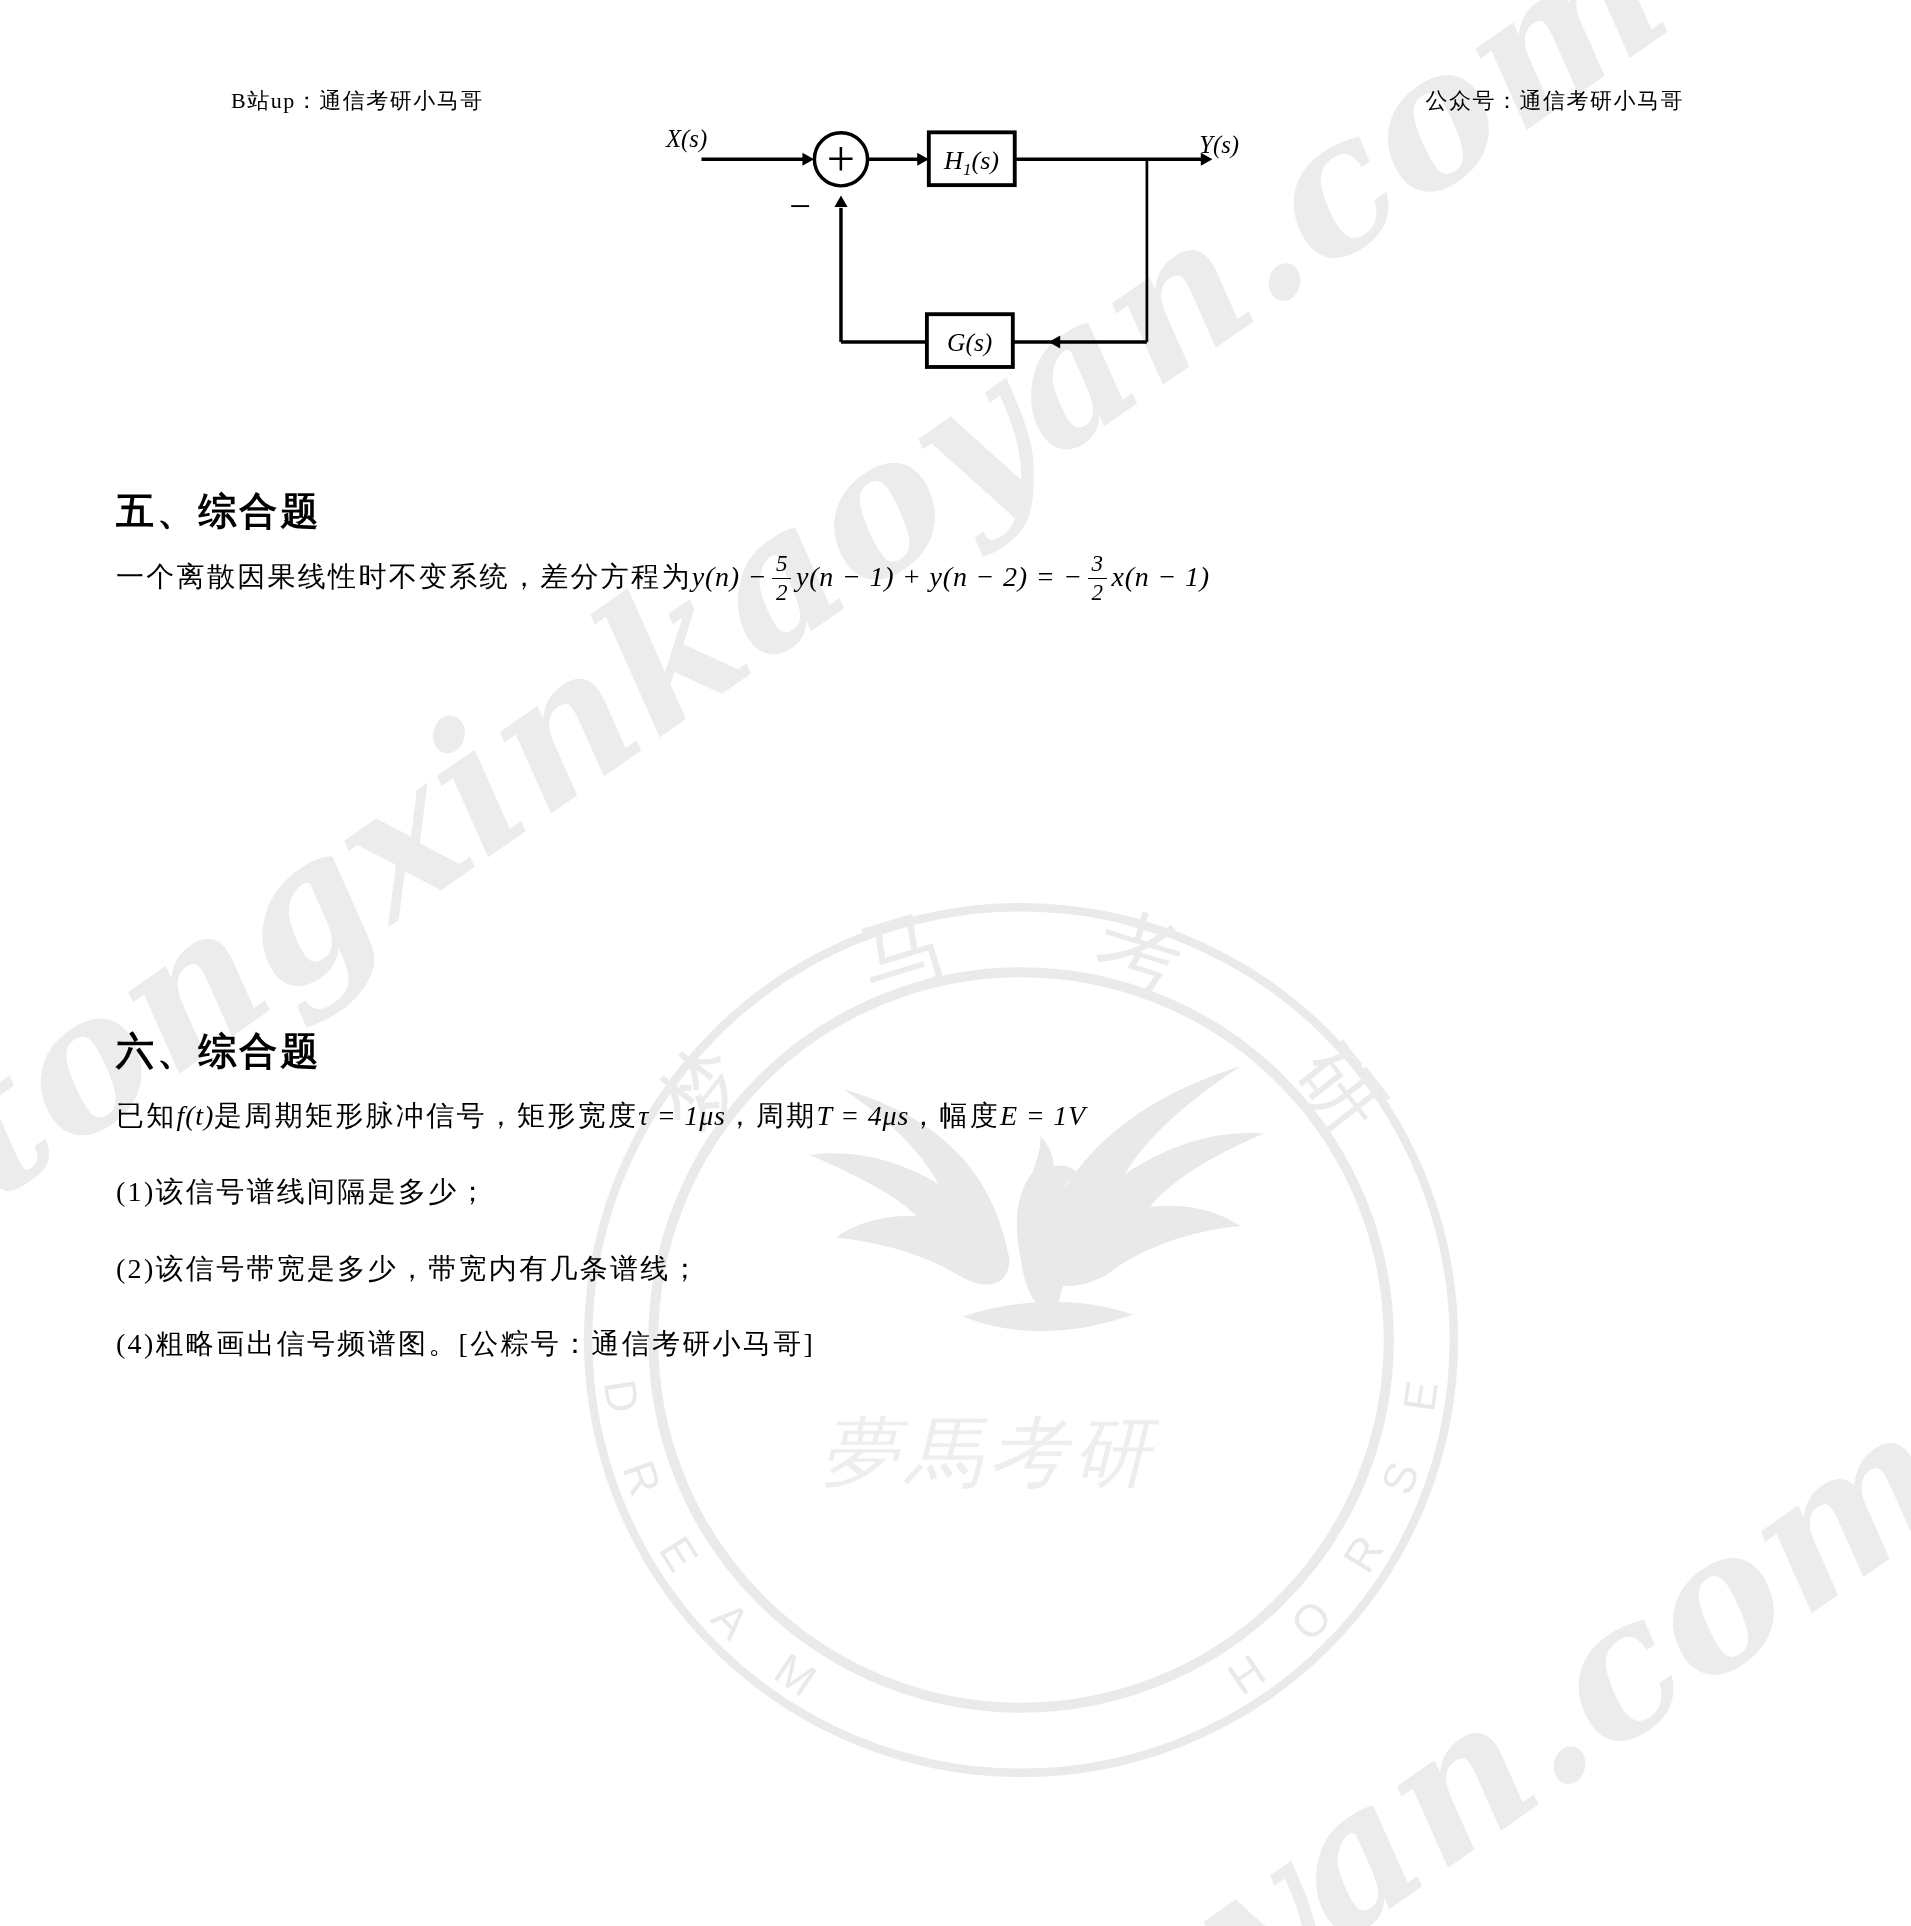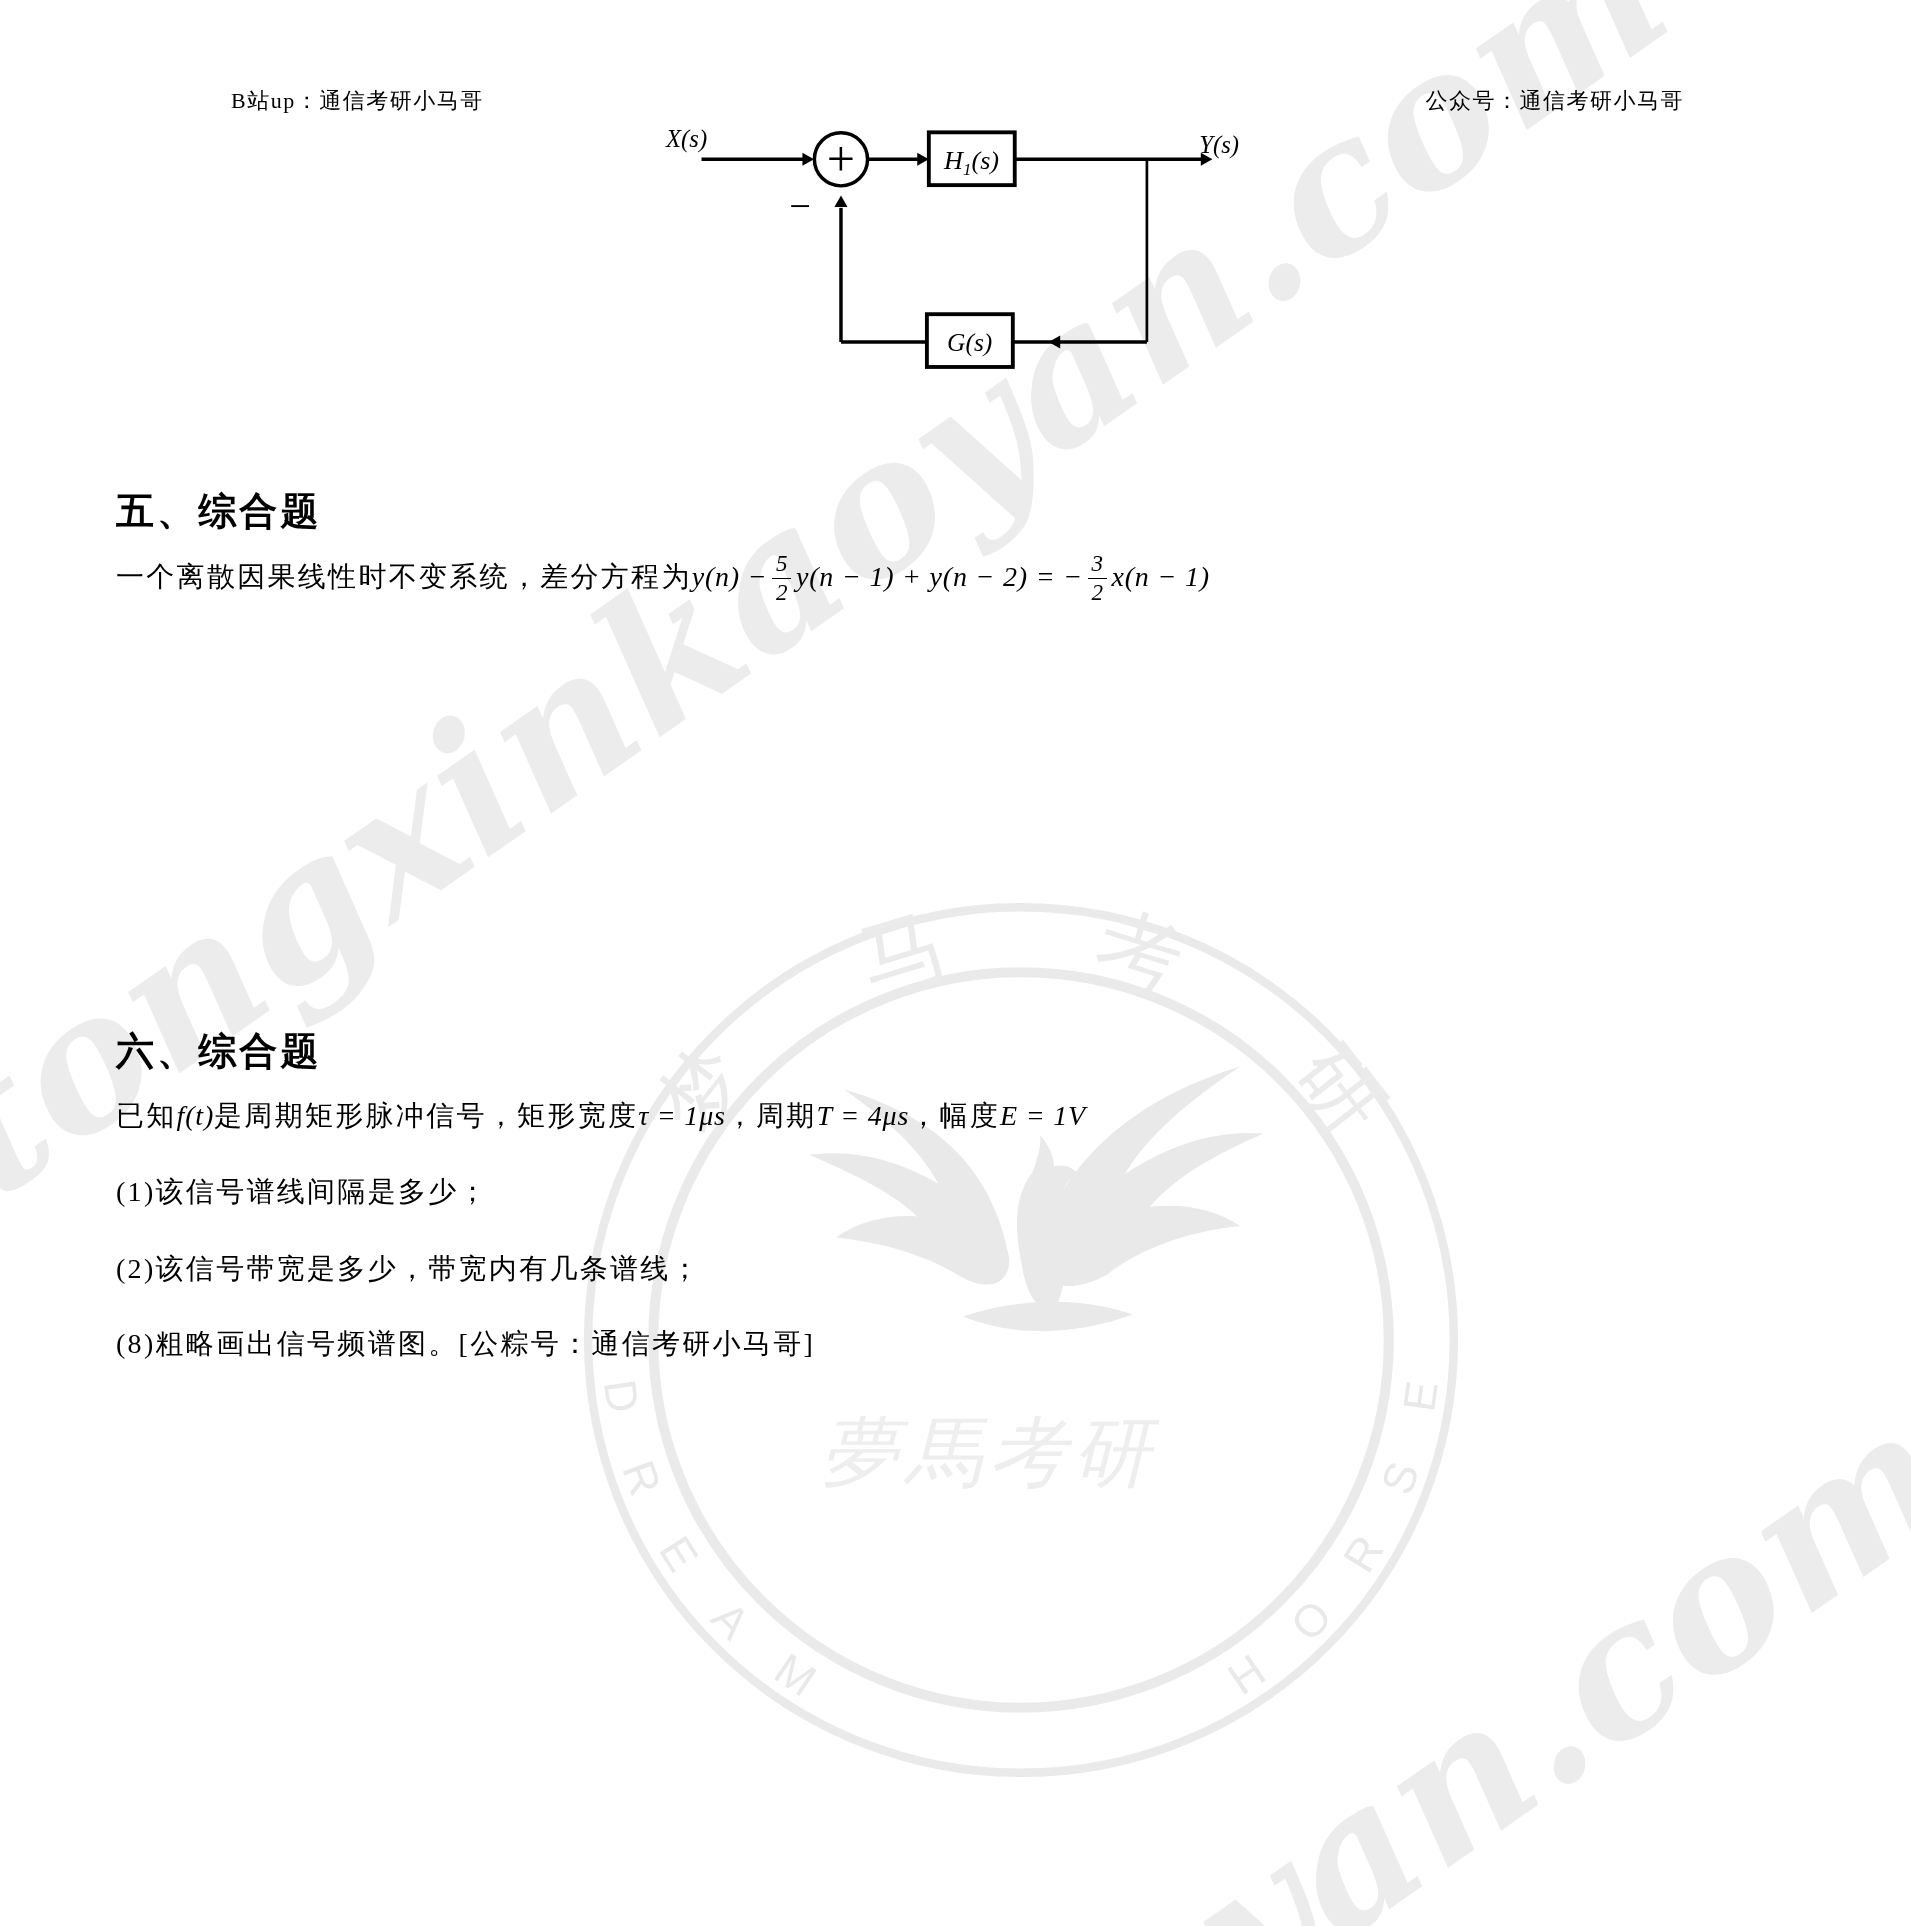--- a/index.html
+++ b/index.html
@@ -136,17 +136,17 @@
     <span>已知</span><span class="m">f(t)</span><span>是周期矩形脉冲信号，矩形宽度</span><span class="m">τ = 1μs</span><span>，周期</span><span class="m">T = 4μs</span><span>，幅度</span><span class="m">E = 1V</span>
   </div>
 
   <div class="tline" style="top:1173px;">
     <span>(1)该信号谱线间隔是多少；</span>
   </div>
   <div class="tline" style="top:1250px;">
     <span>(2)该信号带宽是多少，带宽内有几条谱线；</span>
   </div>
   <div class="tline" style="top:1325px;">
-    <span>(8)粗略画出信号频谱图。[公粽号：通信考研小马哥]</span>
+    <span>(4)粗略画出信号频谱图。[公粽号：通信考研小马哥]</span>
   </div>
 
 </div>
 
 
 </body></html>

